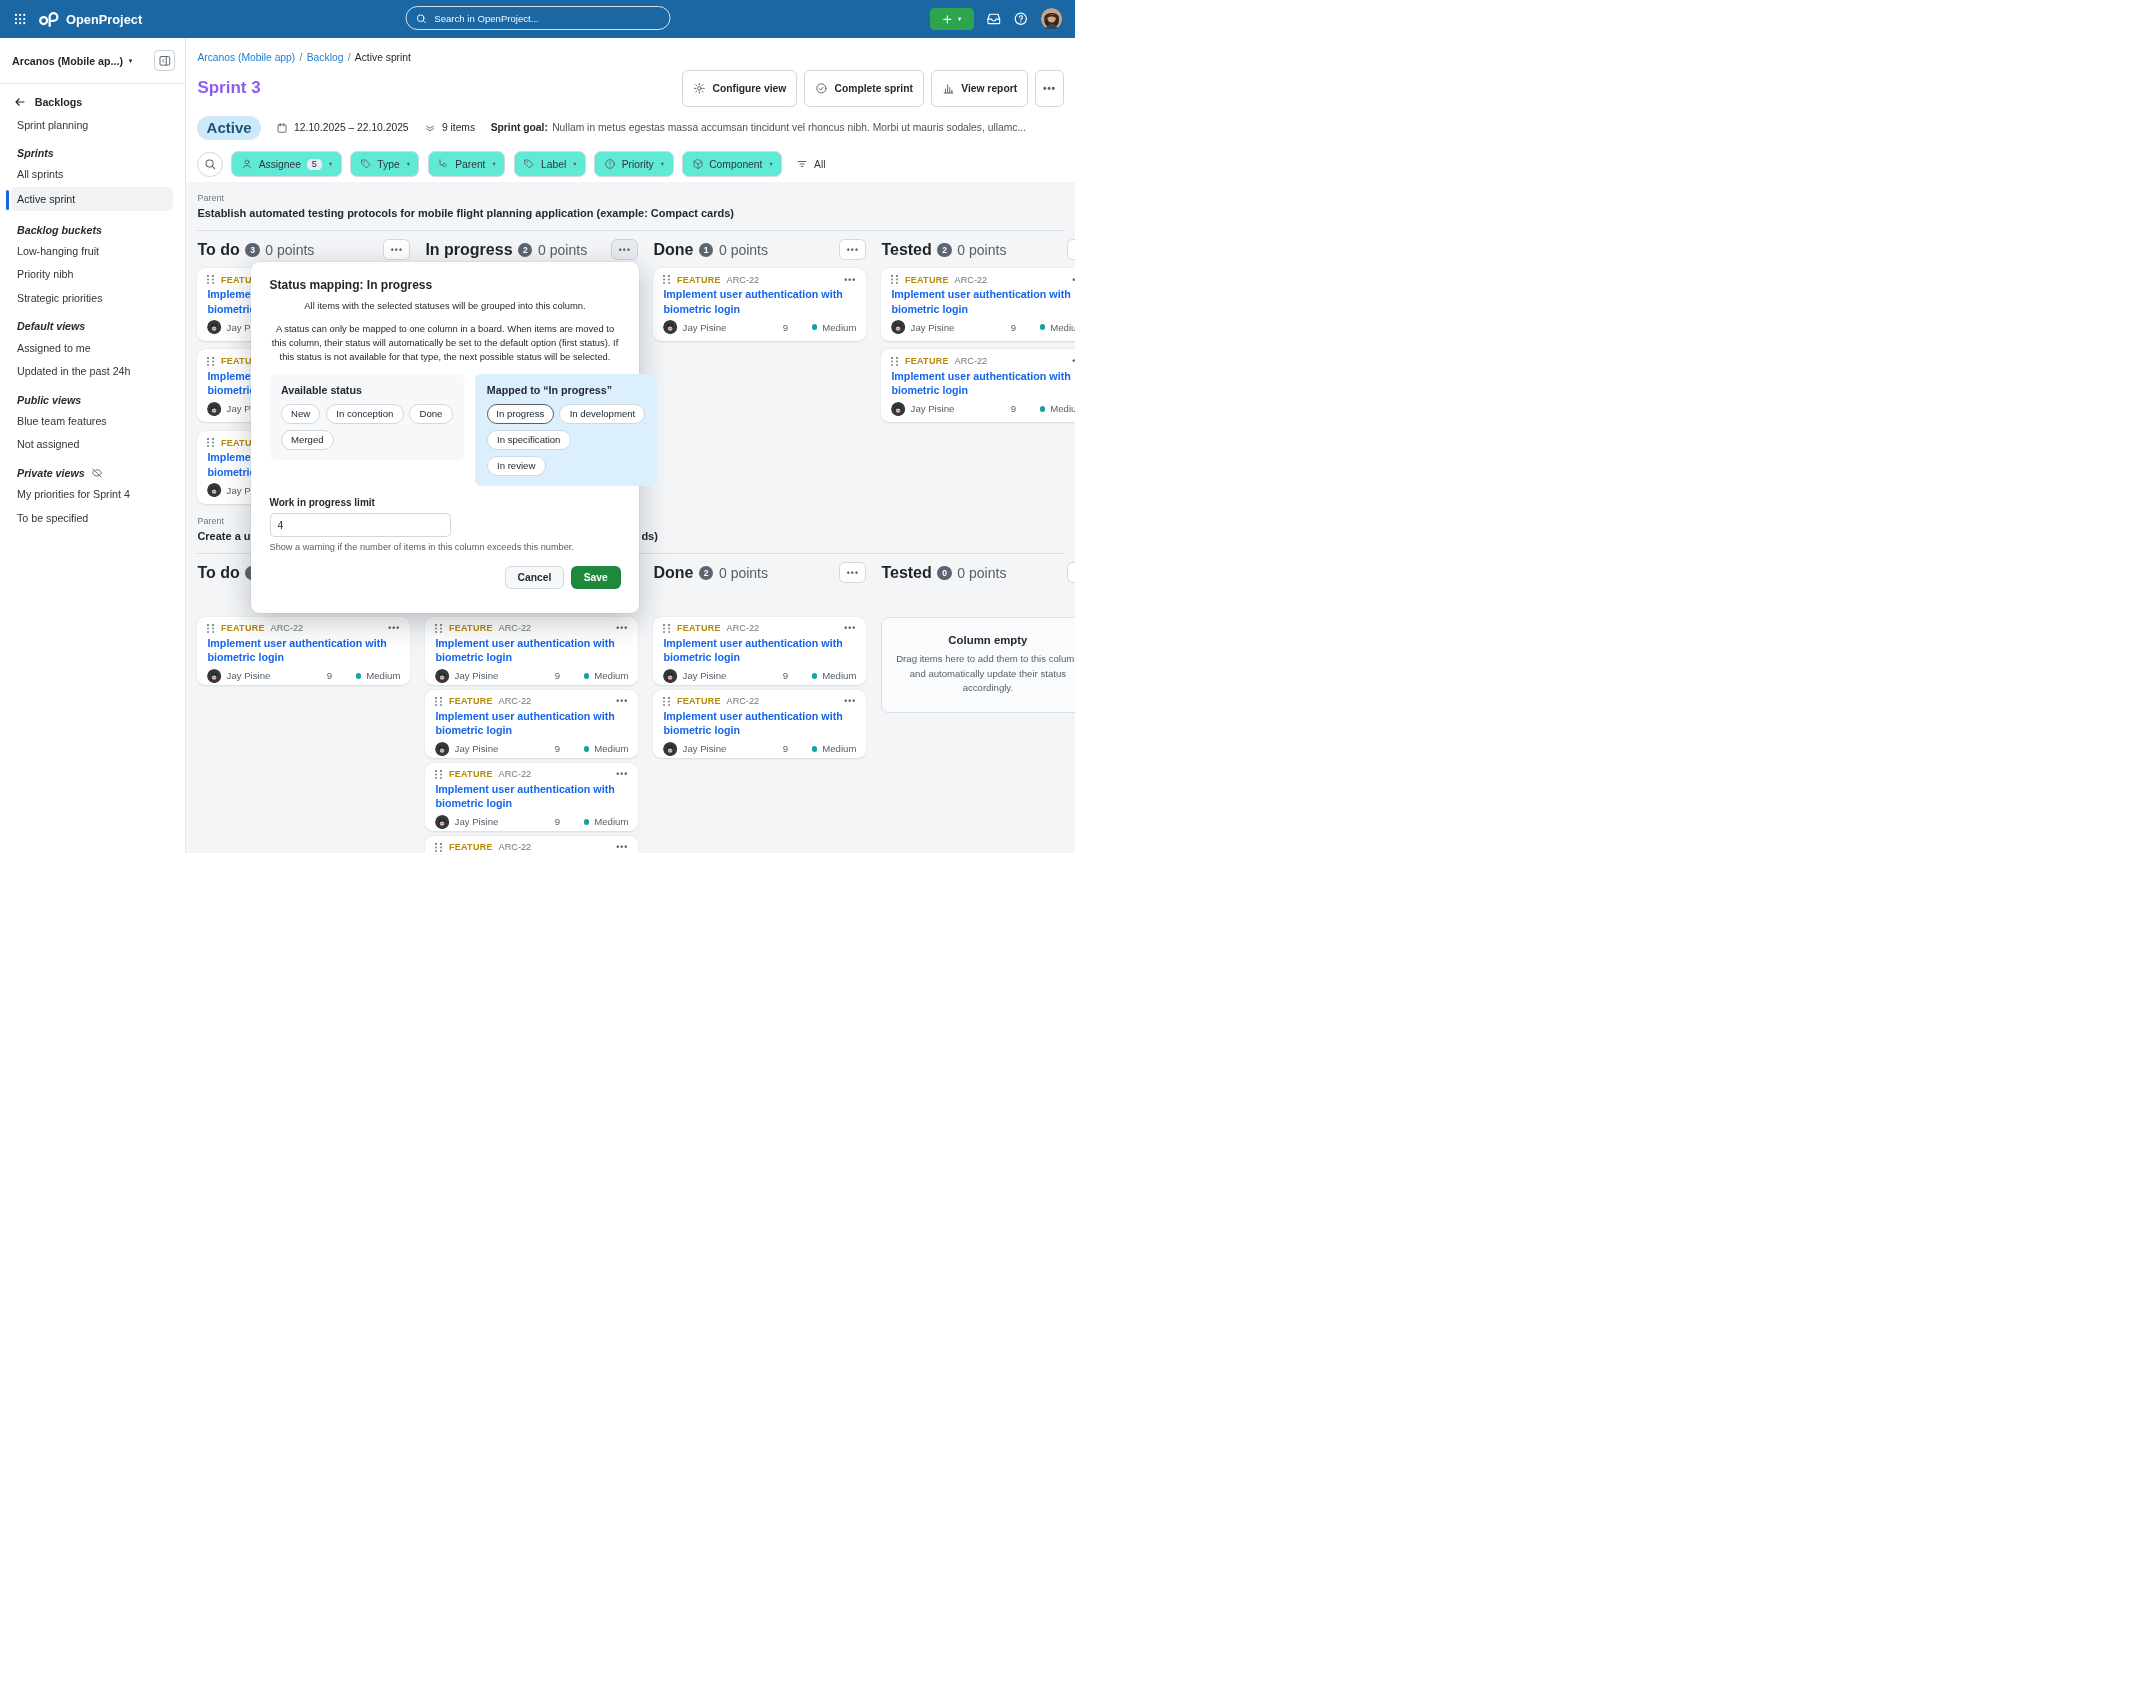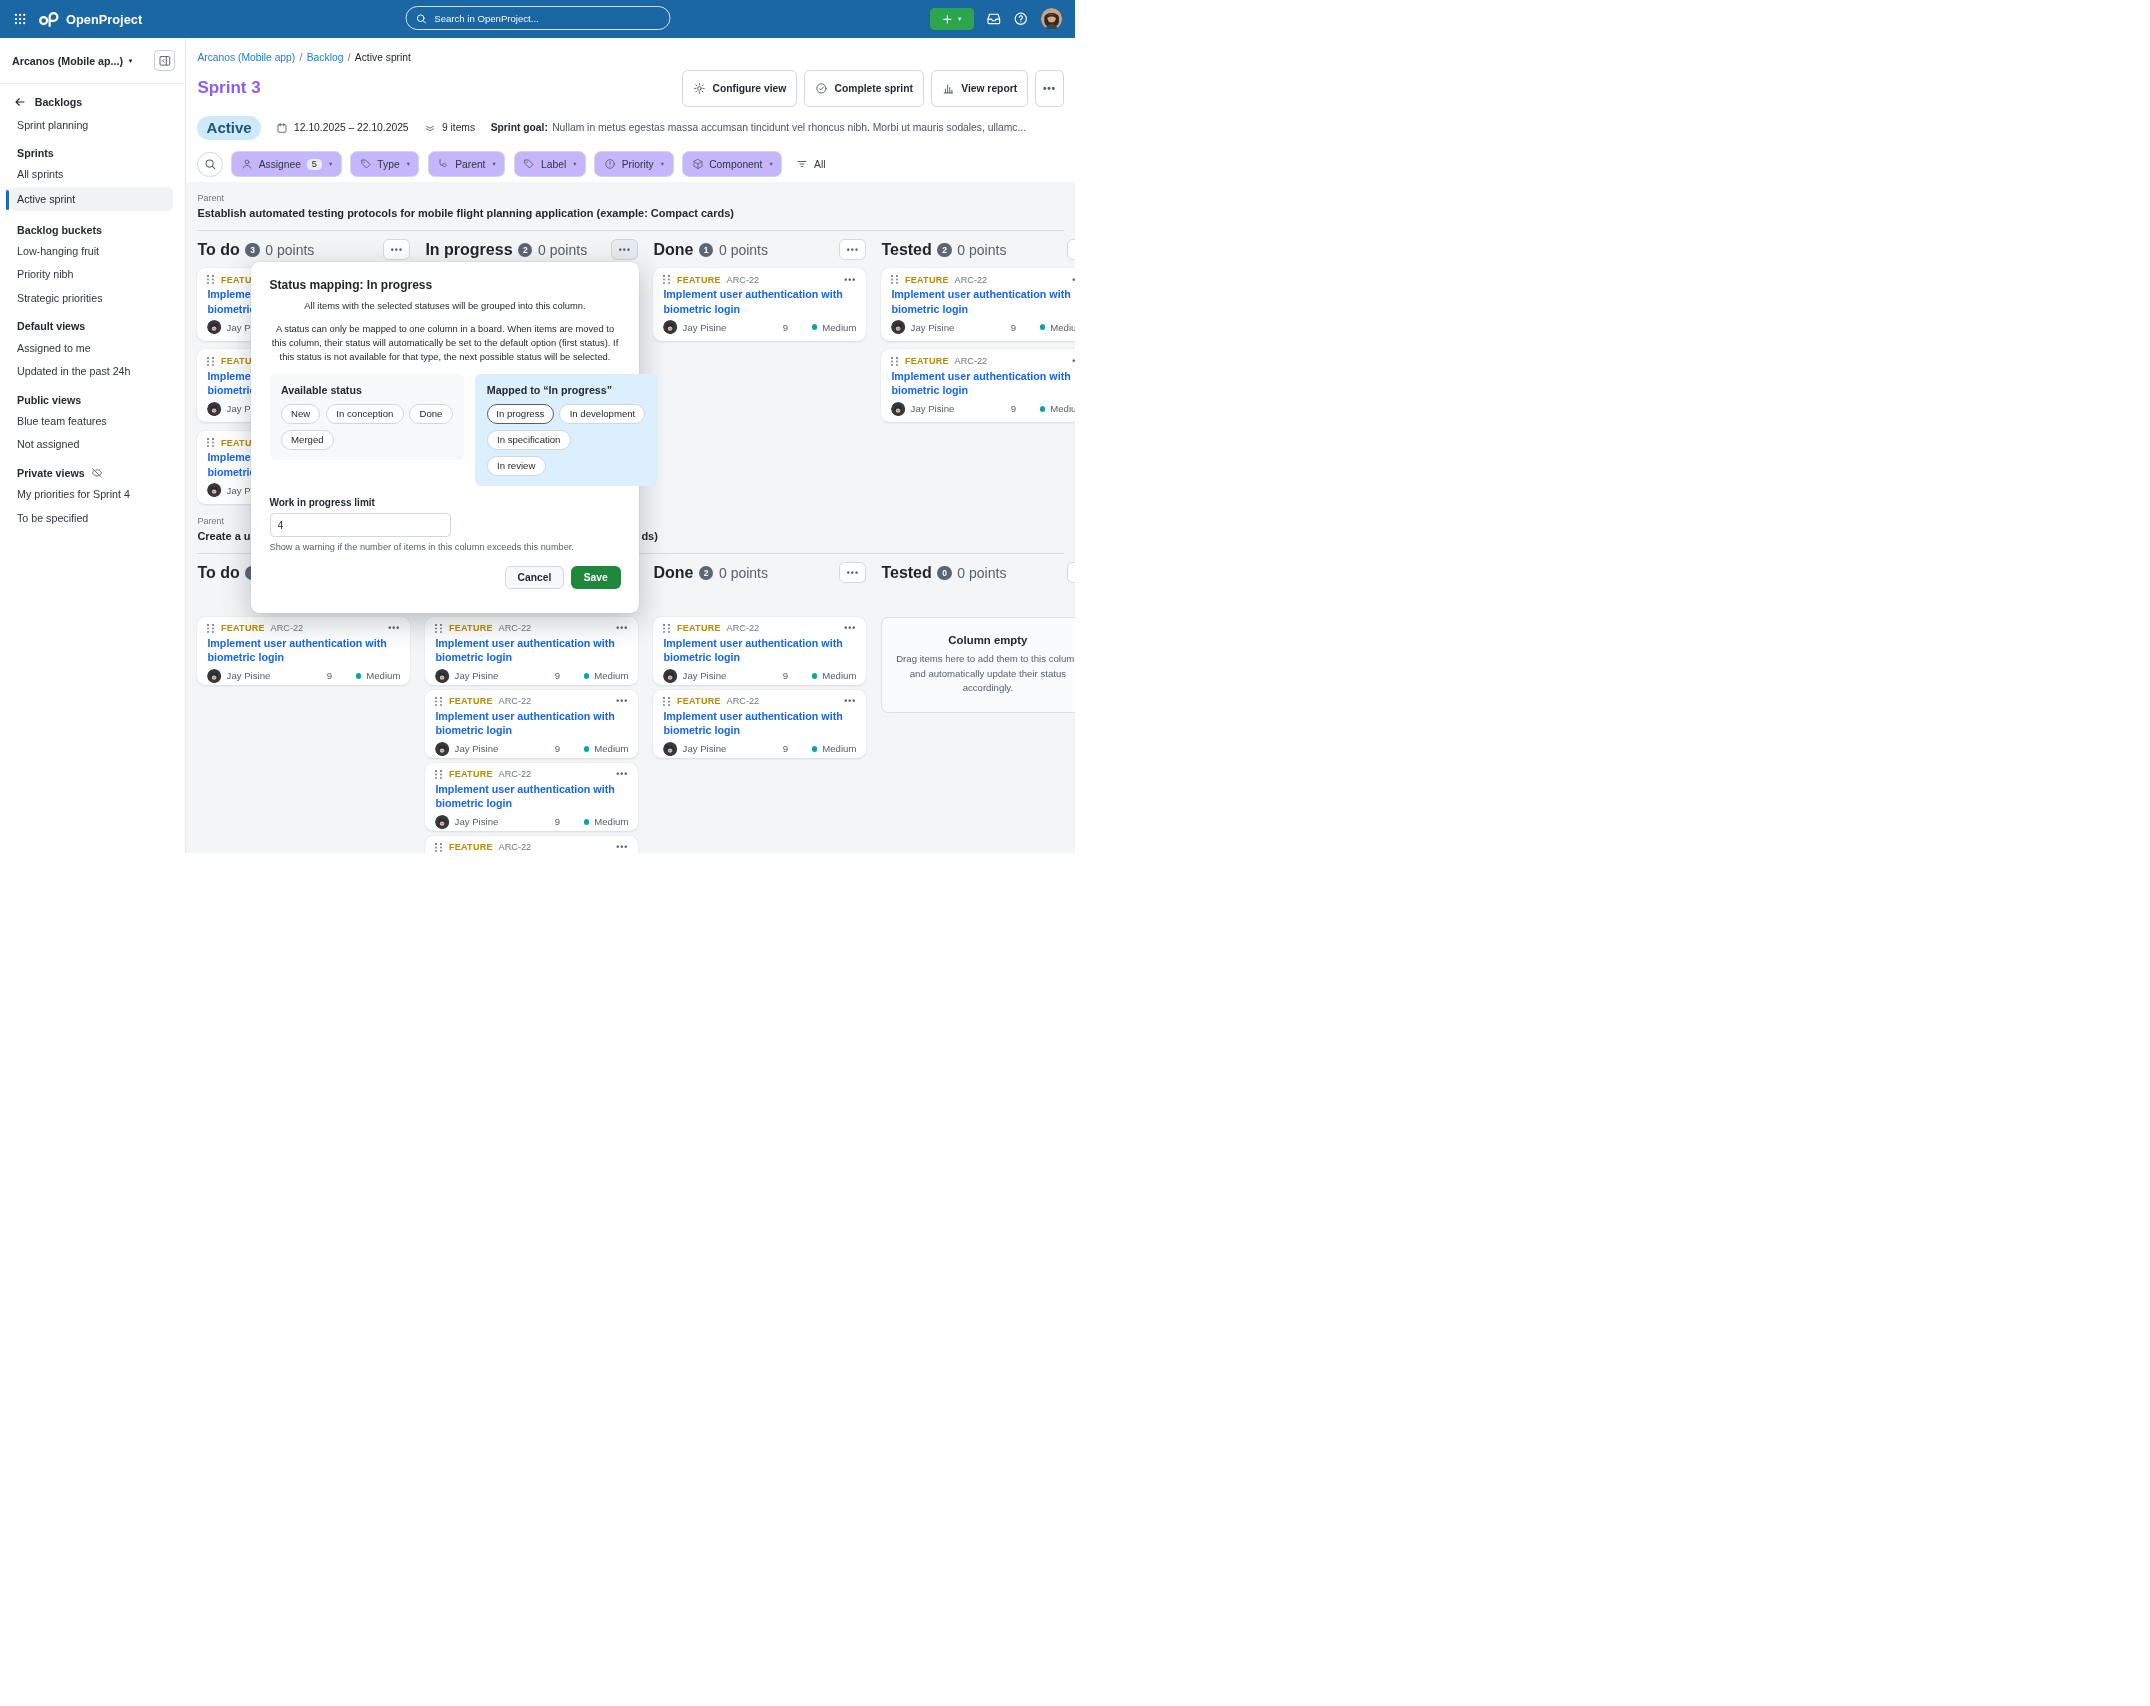--- a/index.html
+++ b/index.html
@@ -36,21 +36,21 @@
   .sidebar{position:absolute;top:38px;left:0;width:186px;bottom:0;background:#fff;
            border-right:0.7px solid #E2E6EA;z-index:10;font-size:10.7px;}
   .proj-row{display:flex;align-items:center;gap:5.7px;padding:12px 10px 10px 12px;}
   .proj-name{font-weight:700;font-size:10.7px;color:#24292F;white-space:nowrap;}
   .proj-caret{color:#24292F;font-size:7.1px;}
   .collapse-btn{margin-left:auto;width:21.3px;height:21.3px;border:0.7px solid #C9CFD6;border-radius:4.3px;
            background:#fff;color:#57606A;display:flex;align-items:center;justify-content:center;cursor:pointer;padding:2.8px;}
   .sb-div{border-top:0.7px solid #E7EAEE;margin:1.4px 0 8.5px;}
   .nav-back{display:flex;align-items:center;gap:9.2px;padding:4.3px 11.4px 4.3px 13.5px;font-weight:700;cursor:pointer;}
   .nav-back .bic{width:12px;height:12px;color:#24292F;}
-  .nav-head{display:flex;align-items:center;gap:6.4px;padding:10.7px 11.4px 3.6px 17px;font-weight:700;color:#24292F;}
+  .nav-head{display:flex;align-items:center;gap:6.4px;padding:10.7px 11.4px 3.6px 17px;font-weight:700;color:#24292F;font-style:italic;}
   .nav-head .eic{width:12px;height:12px;color:#57606A;}
   .nav-item{display:flex;align-items:center;height:23.5px;padding:0 11.4px 0 17px;color:#2F363C;cursor:pointer;}
   .nav-active-wrap{position:relative;margin:1.4px 12px 1.4px 11.4px;}
   .nav-active{display:flex;align-items:center;height:24px;padding:0 0 0 5.7px;background:#F0F2F4;
            border-radius:5.7px;color:#24292F;cursor:pointer;}
   .nav-bar{position:absolute;left:-5px;top:2.1px;width:2.8px;height:20px;border-radius:2.1px;background:#1667D9;}
 
   
   .main{position:absolute;left:186px;top:38px;right:0;bottom:0;overflow:hidden;background:#fff;}
   .page-head{height:144px;padding:14.2px 11.4px 0;}
@@ -69,21 +69,21 @@
   .meta-row{display:flex;align-items:center;gap:15.6px;margin-top:9.2px;font-size:10.3px;white-space:nowrap;overflow:hidden;}
   .badge-active{background:#CEE9FA;color:#1A5677;border-radius:710px;padding:3.6px 9.2px;font-size:15px;font-weight:600;}
   .meta-item{display:flex;align-items:center;gap:5.7px;color:#24292F;}
   .meta-item .mic{width:12px;height:12px;color:#57606A;}
   .goal{display:flex;gap:4.3px;min-width:0;align-items:flex-end;}
   .goal b{flex:0 0 auto;}
   .goal span{color:#4B545C;overflow:hidden;white-space:nowrap;}
   .filter-row{display:flex;align-items:center;gap:8.5px;margin-top:11.4px;}
   .f-search{width:25.6px;height:25.6px;border-radius:50%;border:0.7px solid #D0D7DE;background:#fff;color:#57606A;
            display:flex;align-items:center;justify-content:center;cursor:pointer;padding:5.7px;}
-  .f-btn{height:26px;border:0.7px solid #D0D7DE;border-radius:7.1px;background:#c4b5fd;display:flex;align-items:center;
+  .f-btn{height:26px;border:0.7px solid #D0D7DE;border-radius:7.1px;background:#5eead4;display:flex;align-items:center;
            gap:5.7px;padding:0 8.5px;font-size:10.3px;color:#2F363D;cursor:pointer;font-family:"Liberation Sans",sans-serif;}
   .f-btn .fic{width:12px;height:12px;color:#57606A;}
   .f-count{background:#E8EBEF;border-radius:4.3px;padding:0.7px 5px;font-size:9.2px;color:#24292F;}
   .f-caret{color:#57606A;font-size:6.4px;margin-left:1.4px;}
   .f-all{display:flex;align-items:center;gap:5.7px;font-size:10.3px;color:#2F363D;margin-left:5.7px;cursor:pointer;}
   .f-all .fic{width:12px;height:12px;color:#57606A;}
 
   
   .canvas{height:calc(100% - 144px);background:#F3F5F7;padding:11.4px 11.4px 0;overflow:hidden;position:relative;}
   .sw-label{font-size:9px;color:#6E7781;}

